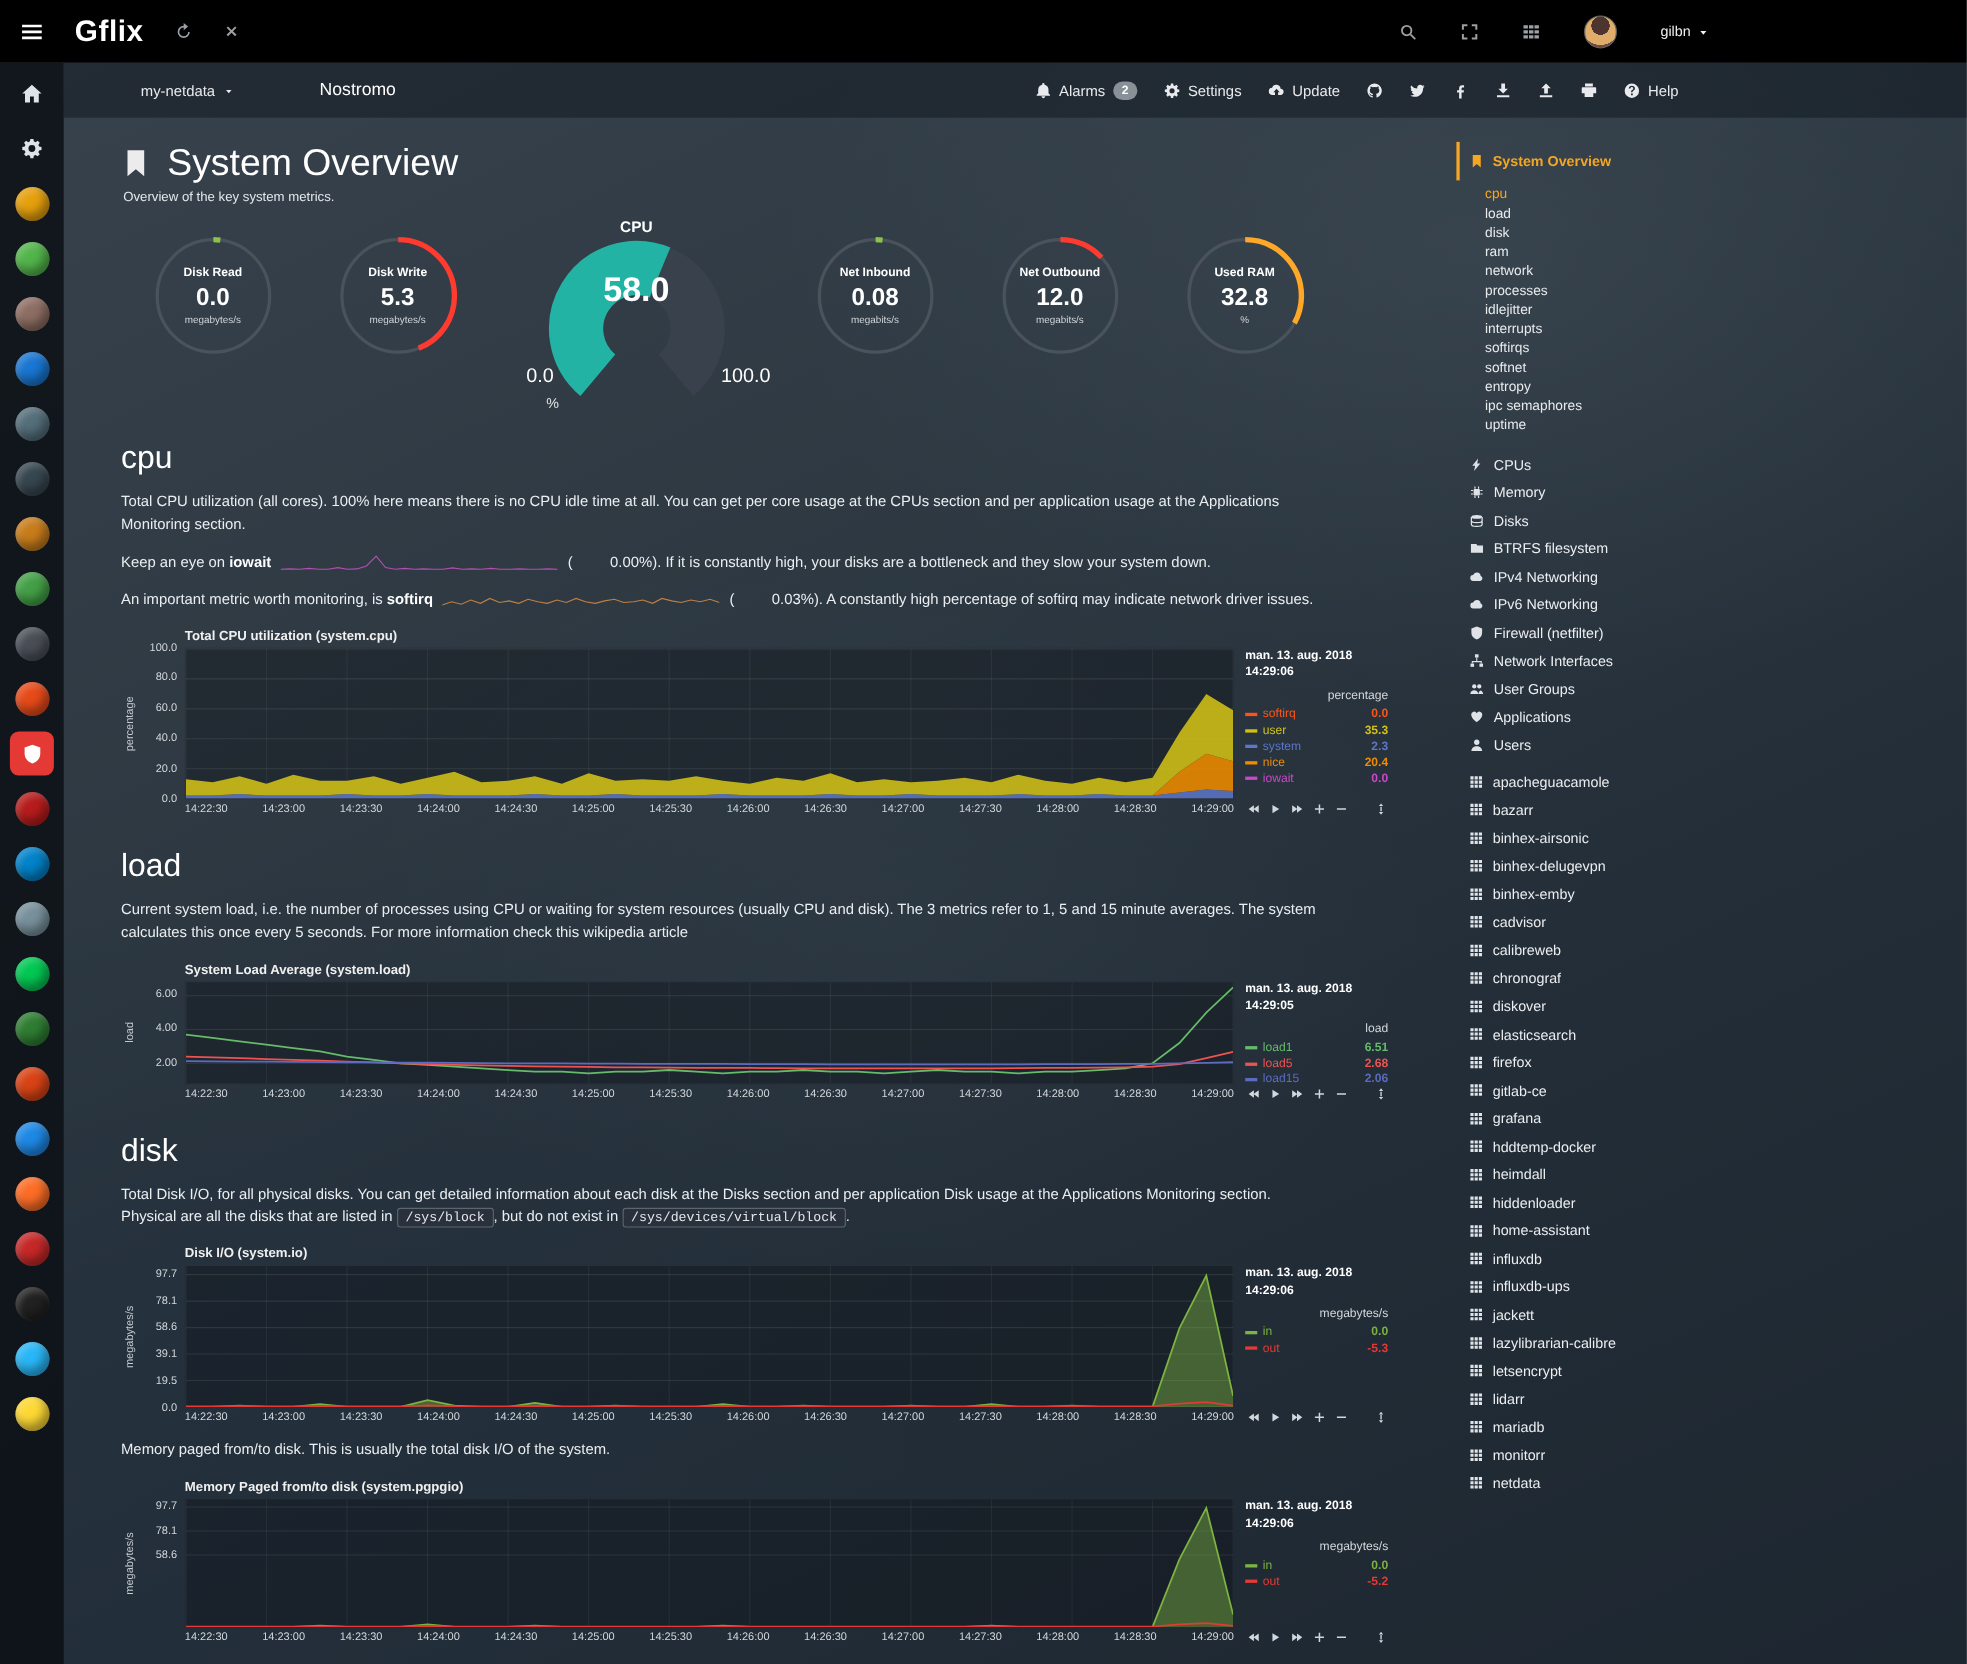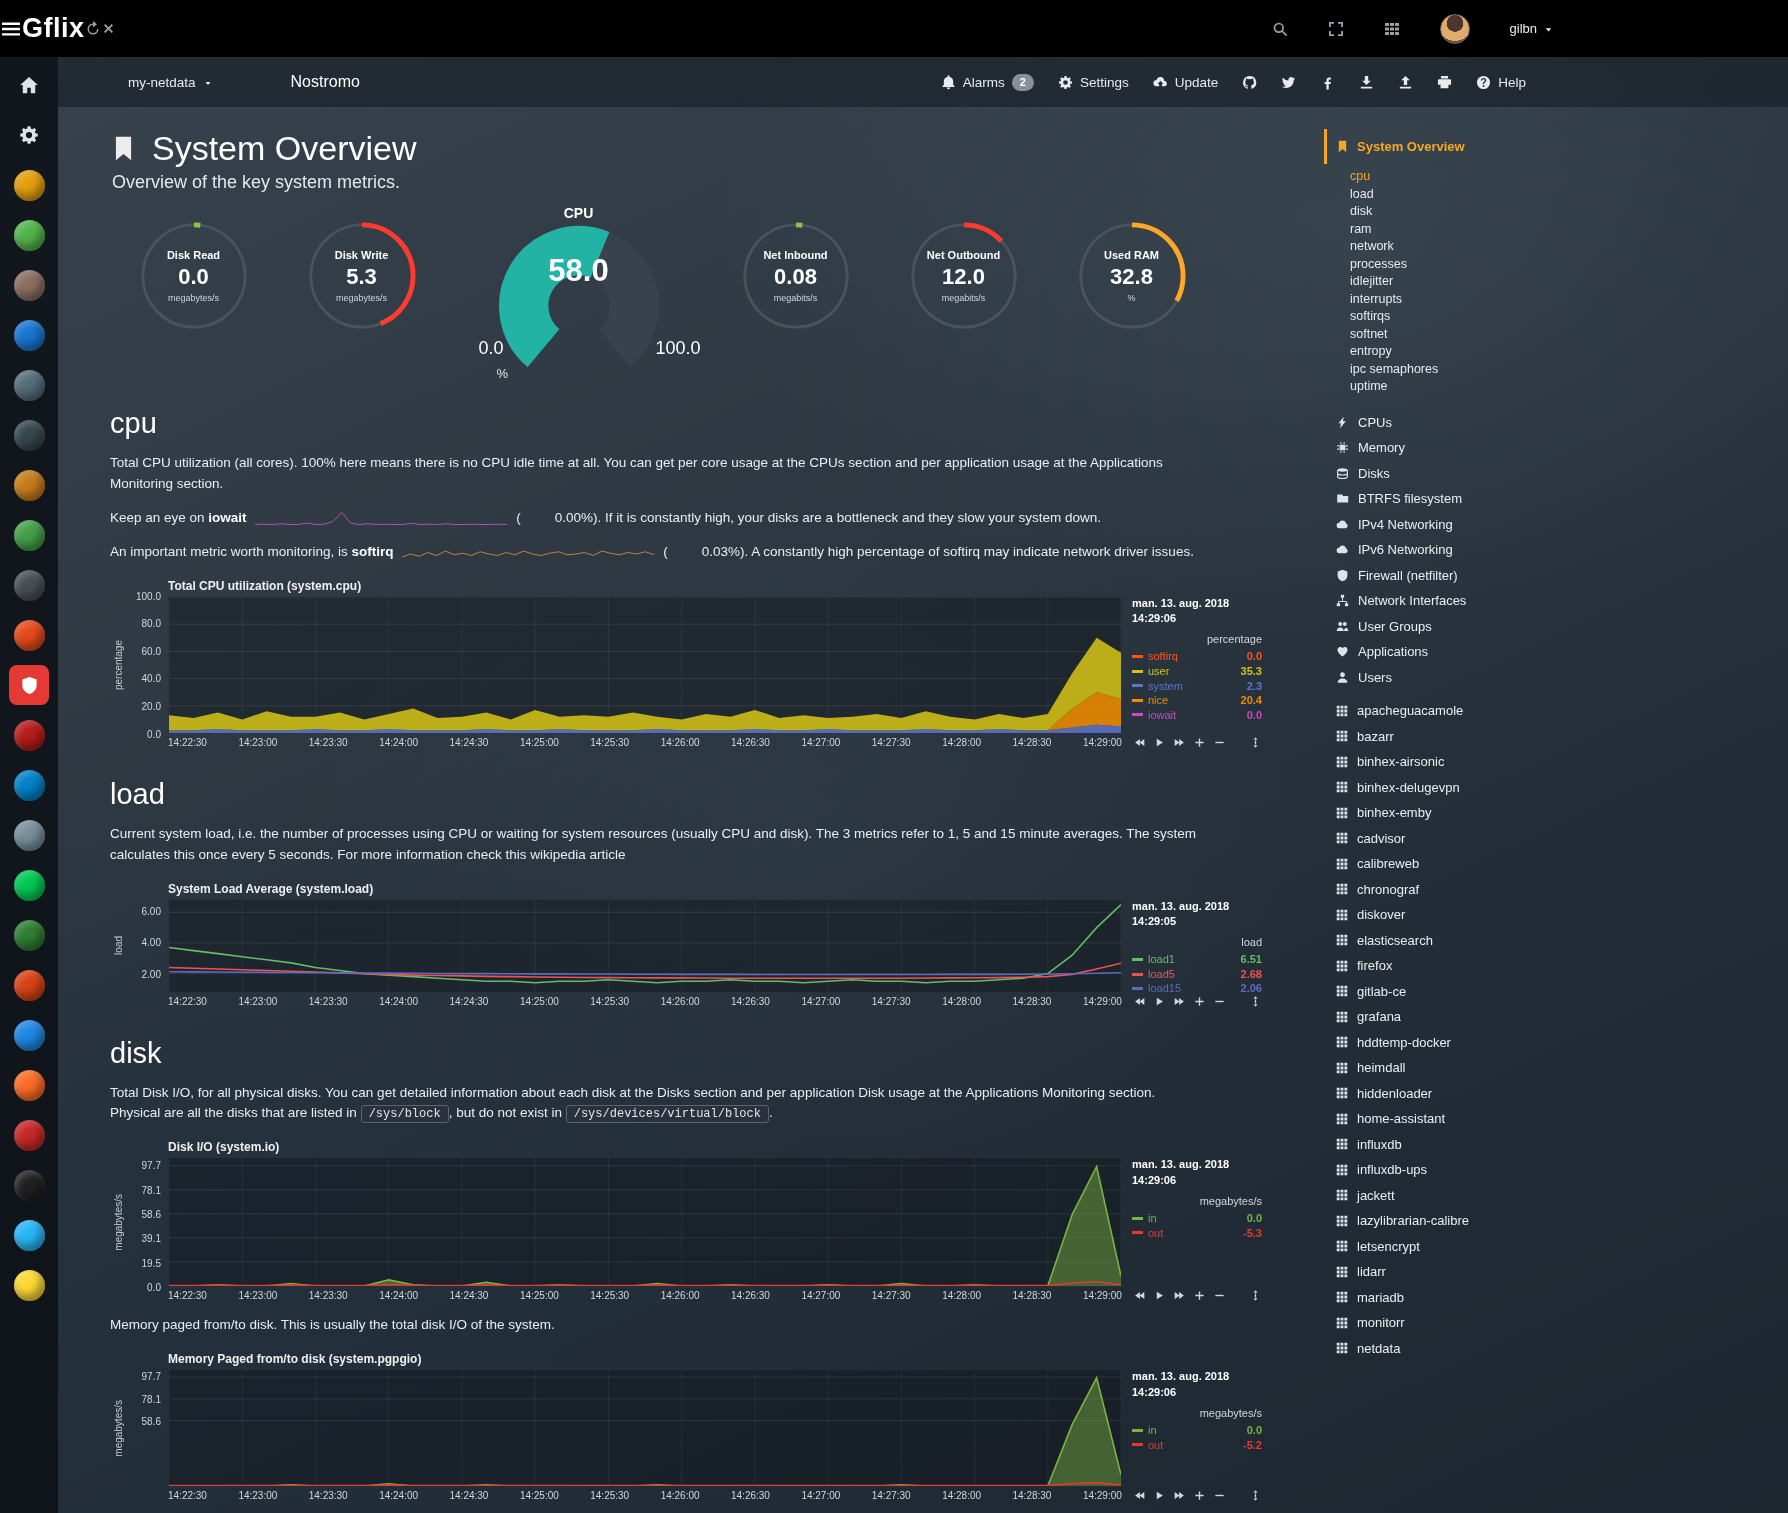--- a/index.html
+++ b/index.html
@@ -11,21 +11,21 @@
       radial-gradient(900px 600px at 75% 15%, rgba(140,160,175,0.28), rgba(0,0,0,0) 70%),
       radial-gradient(1000px 700px at 15% 85%, rgba(45,65,85,0.55), rgba(0,0,0,0) 70%),
       radial-gradient(700px 500px at 45% 55%, rgba(90,110,125,0.25), rgba(0,0,0,0) 70%),
       linear-gradient(155deg, #5a6875 0%, #46545f 35%, #313e4a 65%, #25303b 100%);
   }
   svg { display:inline-block; vertical-align:middle; }
 
   
   .topbar { position:absolute; left:0; top:0; width:1788px; height:57px; background:#000;
     display:flex; align-items:center; justify-content:space-between; z-index:20; }
-  .tb-left { display:flex; align-items:center; }
+  .tb-left { display:flex; align-items:center; gap:28px; padding-left:18px; }
   .tb-btn { color:#9aa0a6; cursor:pointer; display:inline-flex; align-items:center; }
   .tb-btn.white { color:#fff; }
   .brand { font-size:27px; font-weight:bold; letter-spacing:.5px; color:#fff; cursor:pointer; }
   .tb-right { display:flex; align-items:center; gap:40px; padding-right:234px; color:#cfd4d9; }
   .avatar { width:30px; height:30px; border-radius:50%; cursor:pointer; border:1px solid #666;
     background: radial-gradient(circle at 50% 30%, #4e342e 0 34%, #e0ac69 35% 72%, #6d4c41 73%); }
   .uname { display:flex; align-items:center; gap:6px; font-size:13px; color:#f0f0f0; cursor:pointer; }
 
   
   .rail { position:absolute; left:0; top:57px; width:58px; bottom:0; background:rgba(13,17,23,0.93);
@@ -44,21 +44,21 @@
   .nb-item { display:inline-flex; align-items:center; gap:7px; color:#e8eaed; font-size:13.5px; cursor:pointer; }
   .nb-host { font-size:16px; color:#fff; }
   .nb-right { display:flex; align-items:center; gap:24px; }
   .badge { background:#8a9097; color:#fff; border-radius:9px; font-size:11px; line-height:1; padding:3px 8px; font-weight:bold; }
   .nb-lbl { font-size:13.5px; }
 
   
   .content { position:absolute; left:0; top:50px; width:1262px; bottom:0; padding:16px 0 0 52px; overflow:hidden; }
   .page-head h1 { font-size:34px; font-weight:400; margin:6px 0 4px 0; display:flex; align-items:center; gap:15px; }
   .page-head .ph-bm { color:#ececec; display:inline-flex; }
-  .page-head p { margin:2px 0 0 2px; font-size:18px; color:#e3e8ec; }
+  .page-head p { margin:2px 0 0 2px; font-size:12px; color:#e3e8ec; }
 
   .gauges { display:flex; align-items:flex-start; justify-content:center; gap:50px; margin:24px 0 4px 0; width:1105px; }
   .gauge { position:relative; text-align:center; }
   .gauge.ring { width:118px; height:122px; }
   .gauge.ring svg { width:118px; height:118px; }
   .ring-bg { fill:none; stroke:#4a535b; stroke-width:3; }
   .ring-val { fill:none; stroke-width:5; transform:rotate(-90deg); transform-origin:50% 50%; }
   .g-inner { position:absolute; left:0; top:0; width:118px; height:118px; display:flex; flex-direction:column;
     align-items:center; justify-content:center; gap:3px; }
   .g-label { font-size:11px; font-weight:bold; color:#fff; }

